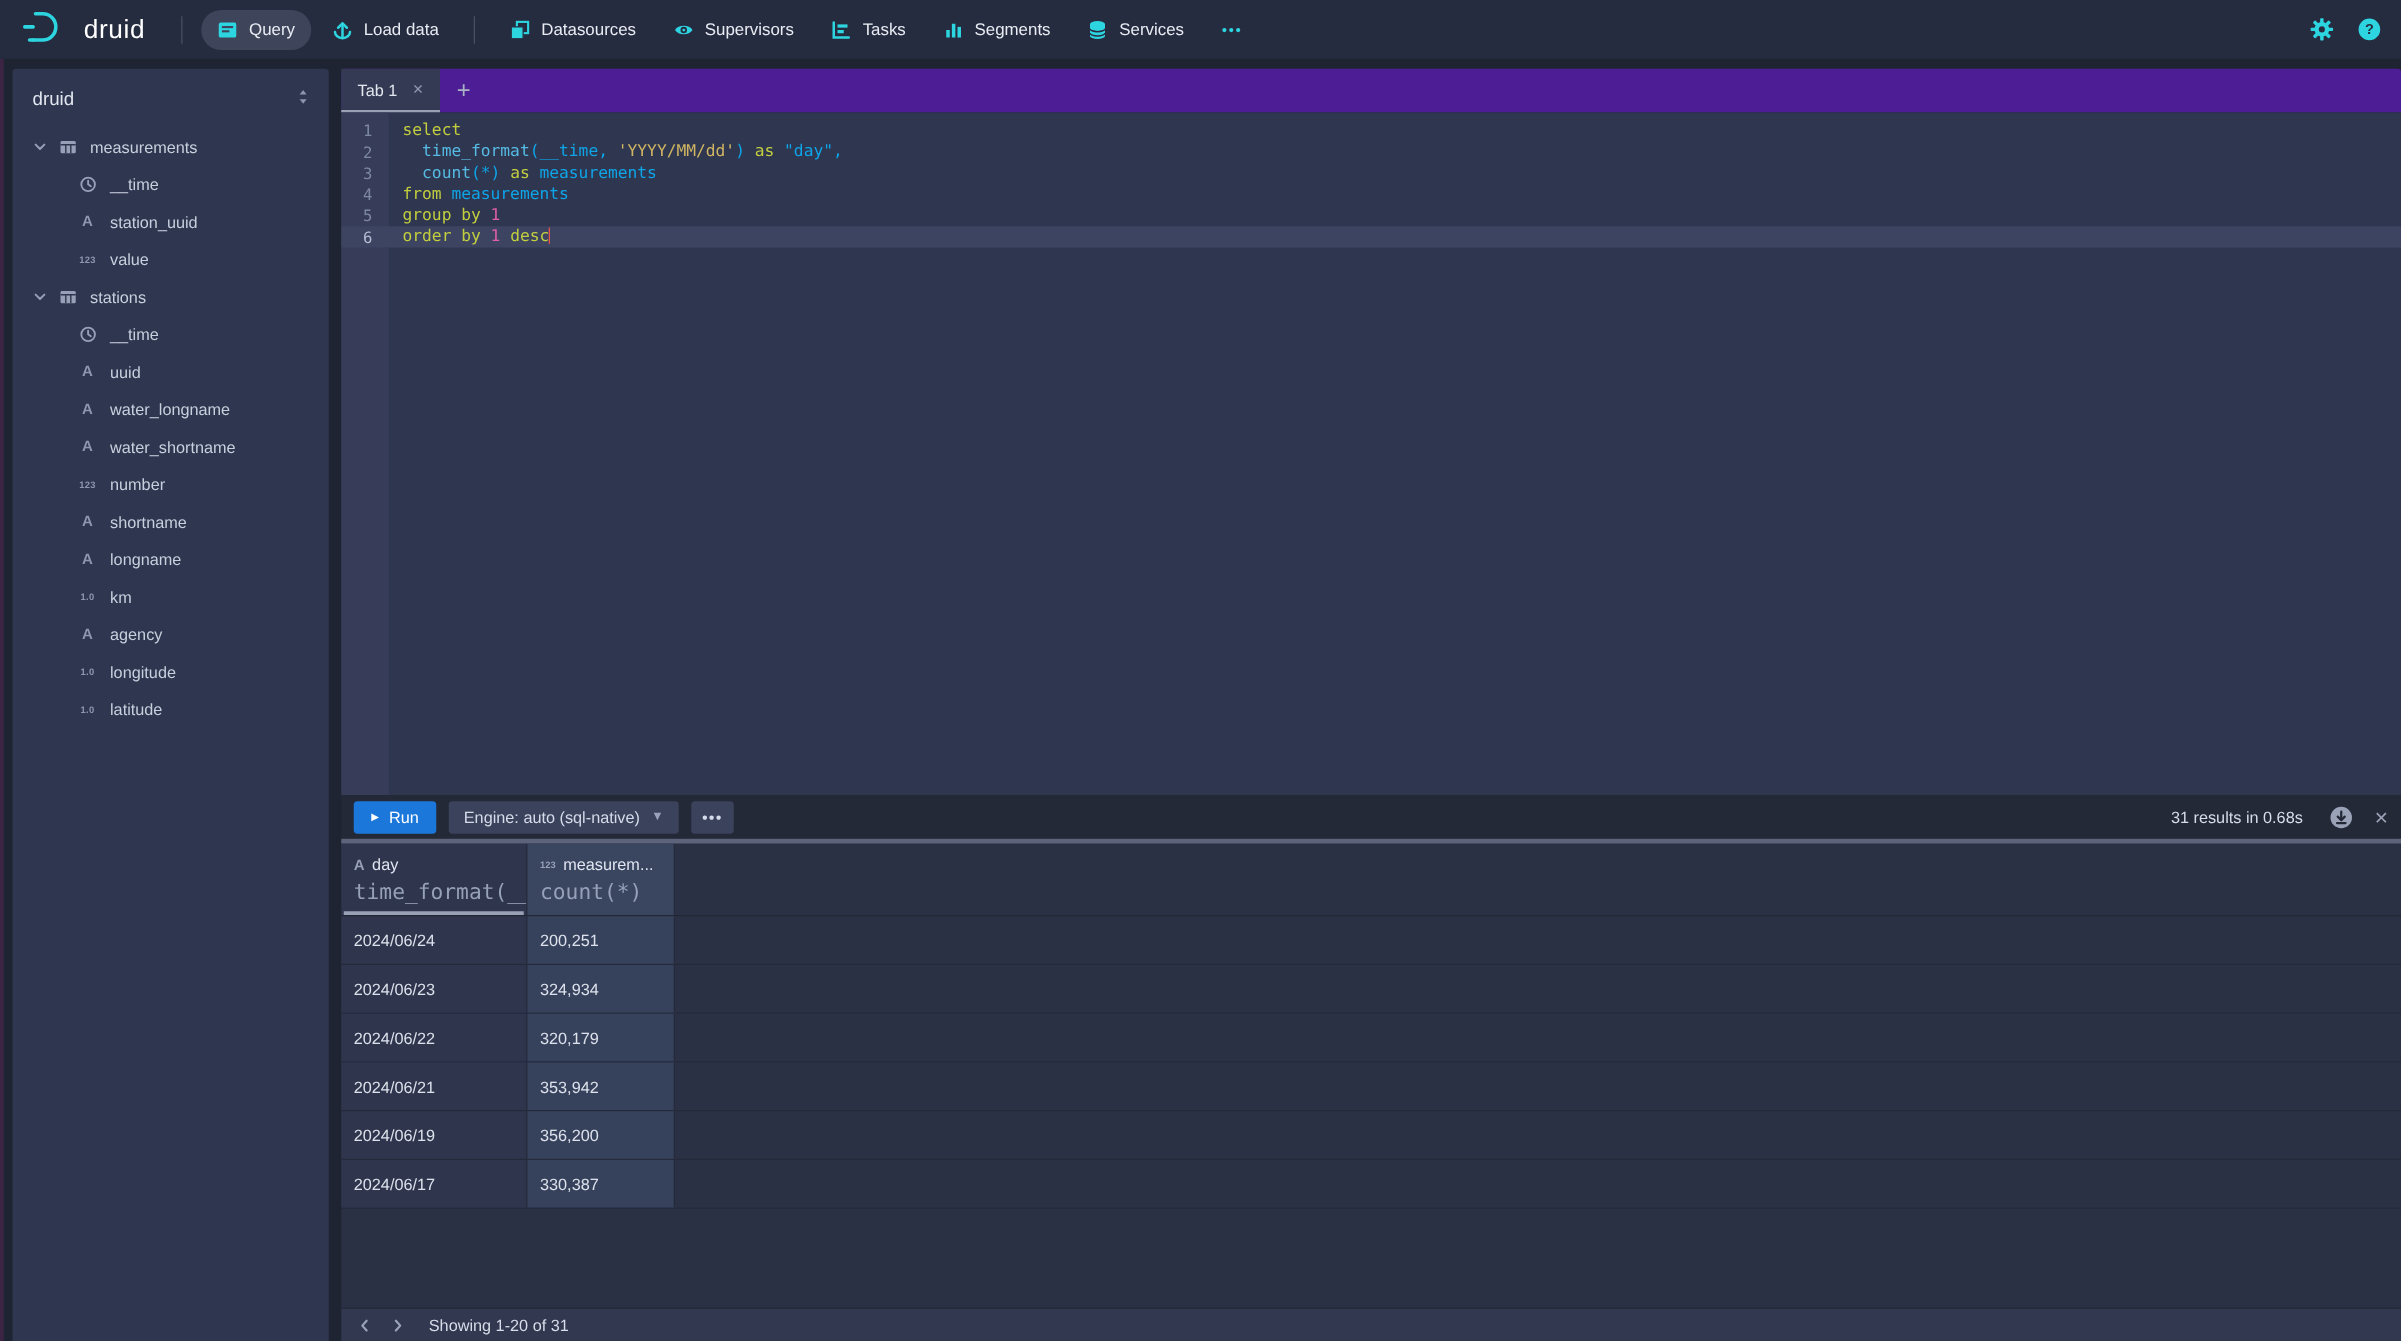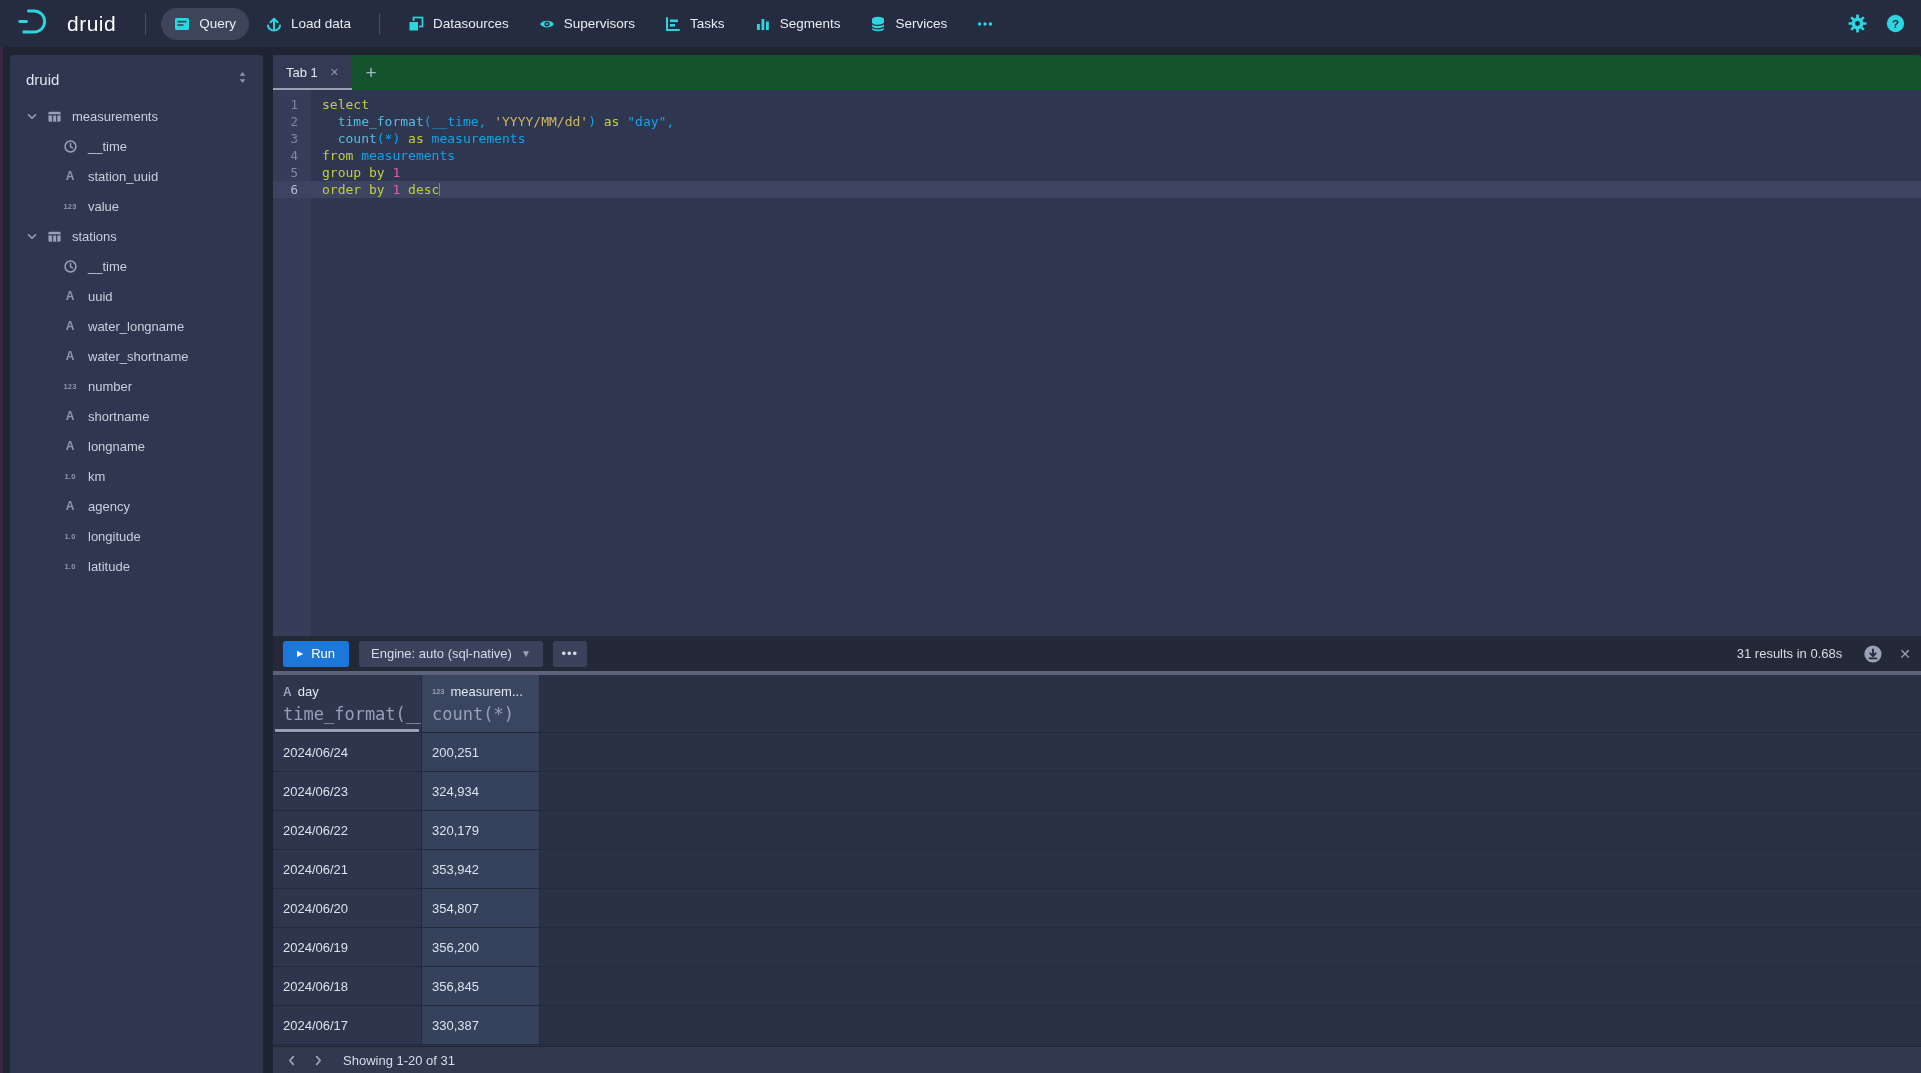--- a/index.html
+++ b/index.html
@@ -26,21 +26,21 @@
   .tree-row.table-row{padding-left:14px;}
   .tree-row.col-row{padding-left:36px;}
   .tr-chevron{width:16px;margin-right:6px;display:flex;justify-content:center;}
   .tr-icon{width:16px;margin-right:10px;display:flex;justify-content:center;align-items:center;}
   .tr-label{font-size:13px;color:#c8cfdd;}
   .ty-a{font-size:12px;font-weight:bold;color:#8e97ad;}
   .ty-n{font-size:7.5px;font-weight:bold;color:#8e97ad;letter-spacing:.2px;}
 
   
   .query-panel{position:absolute;left:273px;top:55px;right:0;bottom:0;display:flex;flex-direction:column;}
-  .tab-bar{height:35px;flex:none;background:#14532d;display:flex;align-items:stretch;border-radius:3px 3px 0 0;}
+  .tab-bar{height:35px;flex:none;background:#4c1d95;display:flex;align-items:stretch;border-radius:3px 3px 0 0;}
   .tab{display:flex;align-items:center;gap:12px;padding:0 13px;background:#343a53;position:relative;cursor:pointer;}
   .tab::after{content:'';position:absolute;left:0;right:0;bottom:0;height:2.5px;background:#9aa1b5;}
   .tab-label{font-size:13px;color:#e2e6ee;}
   .tab-close{font-size:11px;color:#8d96aa;cursor:pointer;line-height:1;}
   .plus-btn{width:38px;display:flex;align-items:center;justify-content:center;color:#aab3c6;font-size:19px;background:none;border:none;cursor:pointer;}
 
   .editor{flex:1;position:relative;background:#2f3650;overflow:hidden;cursor:text;}
   .gutter-strip{position:absolute;left:0;top:0;bottom:0;width:38px;background:#373d59;}
   .code-rows{position:relative;padding-top:6px;}
   .code-row{display:flex;height:17px;line-height:17px;}
@@ -431,30 +431,22 @@
         </div>
         <div class="tr-data">
           <div class="td c1">2024/06/22</div>
           <div class="td c2">320,179</div>
         </div>
         <div class="tr-data">
           <div class="td c1">2024/06/21</div>
           <div class="td c2">353,942</div>
         </div>
         <div class="tr-data">
-          <div class="td c1">2024/06/20</div>
-          <div class="td c2">354,807</div>
-        </div>
-        <div class="tr-data">
           <div class="td c1">2024/06/19</div>
           <div class="td c2">356,200</div>
-        </div>
-        <div class="tr-data">
-          <div class="td c1">2024/06/18</div>
-          <div class="td c2">356,845</div>
         </div>
         <div class="tr-data">
           <div class="td c1">2024/06/17</div>
           <div class="td c2">330,387</div>
         </div>
       </div>
   </div>
 
   <div class="results-footer">
     <button class="pg-btn">

